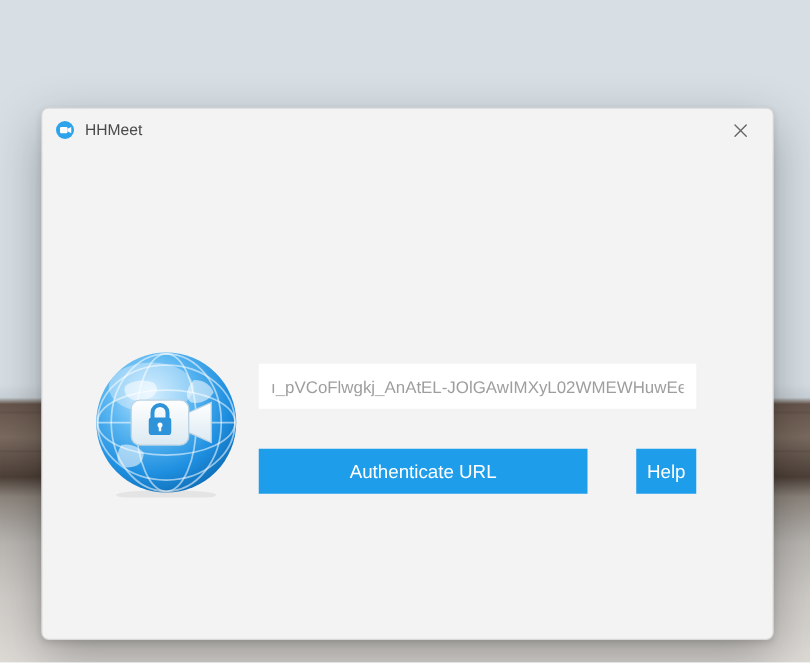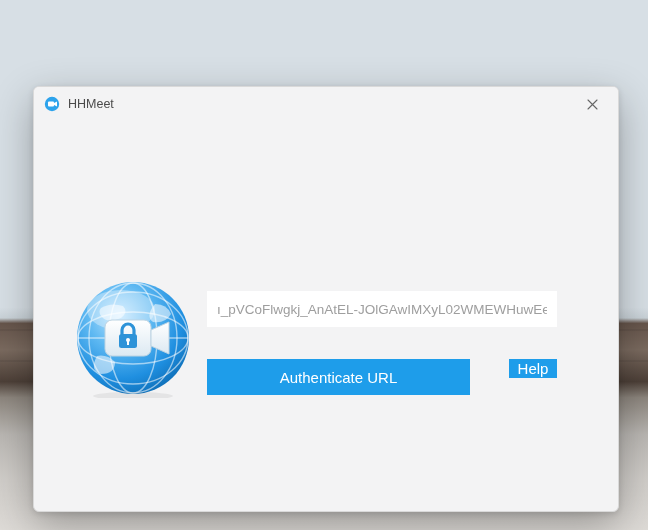--- a/index.html
+++ b/index.html
@@ -122,21 +122,21 @@
     font-family: inherit;
     display: flex;
     align-items: center;
     justify-content: center;
   }
   .help-btn {
     position: absolute;
     left: 475px;
     top: 238px;
     width: 48px;
-    height: 19px;
+    height: 36px;
     background: #1E9DEA;
     color: #fff;
     border: none;
     font-size: 15px;
     cursor: pointer;
     font-family: inherit;
     display: flex;
     align-items: center;
     justify-content: center;
   }

